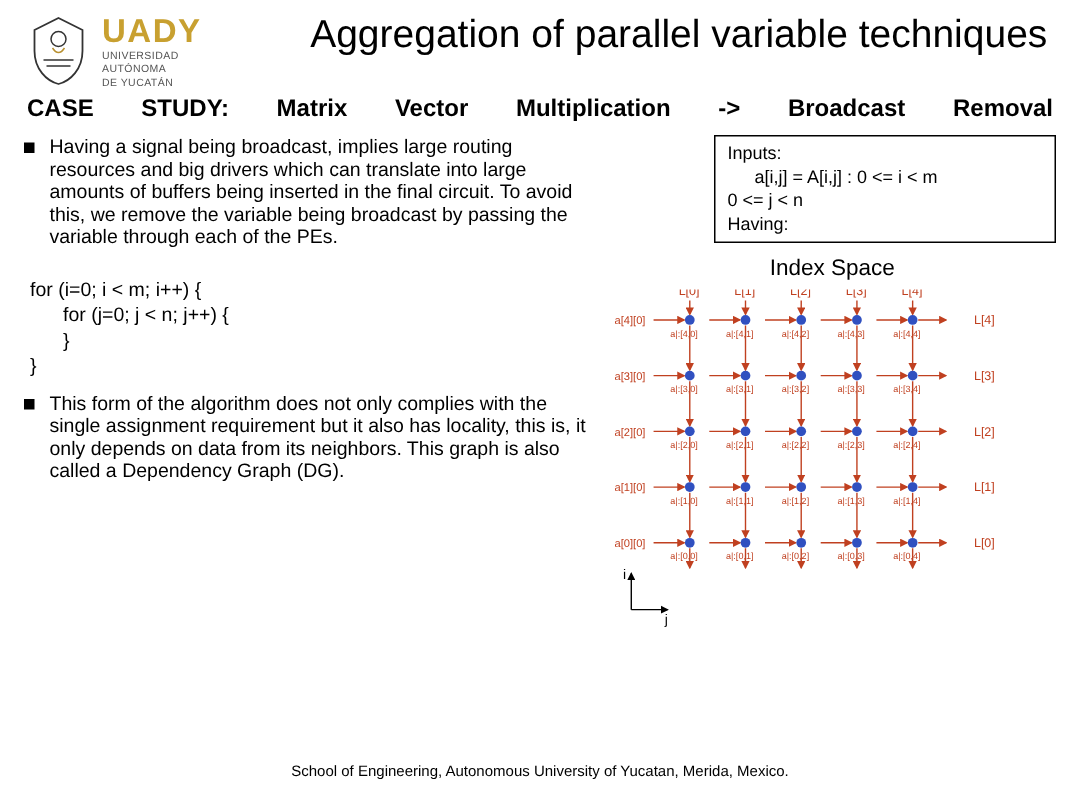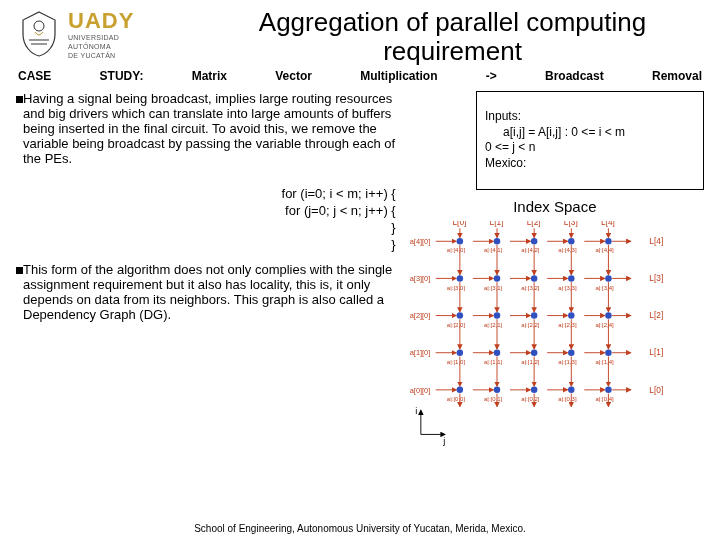--- a/index.html
+++ b/index.html
@@ -51,84 +51,84 @@
     margin-top: 2px;
   }
   .title {
     font-size: 26px;
     text-align: center;
     flex: 1;
     line-height: 1.1;
     font-weight: normal;
   }
   .subtitle {
-    font-size: 12px;
+    font-size: 16px;
     font-weight: bold;
     text-align: justify;
     text-align-last: justify;
     margin: 4px 0 8px 0;
     padding: 0 2px;
   }
   .content {
     display: flex;
     gap: 10px;
   }
   .left {
     flex: 1 1 56%;
     font-size: 13px;
   }
   .right {
     flex: 1 1 44%;
     font-size: 11px;
   }
   .bullet {
     display: flex;
+    gap: 10px;
     margin-bottom: 6px;
   }
   .bullet .sq {
     width: 7px;
     height: 7px;
     background: #000;
     margin-top: 5px;
     flex-shrink: 0;
   }
   .bullet .txt {
     flex: 1;
   }
   .code {
     margin: 20px 0 8px 4px;
     line-height: 1.3;
-    text-align: right;
   }
   .code .l1 { margin-left: 0; }
   .code .l2 { margin-left: 22px; }
   .code .l3 { margin-left: 44px; }
   .io-box {
     border: 1px solid #000;
-    padding: 17px 8px;
+    padding: 4px 8px;
     font-size: 12px;
     line-height: 1.3;
     width: 210px;
     margin-left: auto;
     margin-bottom: 8px;
   }
   .index-space {
     font-size: 15px;
     text-align: center;
     margin: 6px 0;
     font-family: Liberation Sans, sans-serif;
   }
   .diagram {
     width: 260px;
     height: 230px;
     margin-left: auto;
   }
   .footer {
     position: absolute;
-    bottom: 6px;
+    bottom: 20px;
     left: 0;
     width: 100%;
     text-align: center;
     font-size: 10px;
   }
 </style>
 </head>
 <body>
 
 <div class="header">
@@ -141,21 +141,21 @@
         <path d="M16 22 Q20 28 24 22" stroke="#b89030" stroke-width="1" fill="none"></path>
       </svg>
     </div>
     <div class="uady-text">
       <span class="uady-acronym">UADY</span>
       <span class="uady-sub">UNIVERSIDAD</span>
       <span class="uady-sub">AUTÓNOMA</span>
       <span class="uady-sub">DE YUCATÁN</span>
     </div>
   </div>
-  <div class="title">Aggregation of parallel computing requirement</div>
+  <div class="title">Aggregation of parallel variable techniques</div>
 </div>
 
 <div class="subtitle">CASE STUDY: Matrix Vector Multiplication -&gt; Broadcast Removal</div>
 
 <div class="content">
   <div class="left">
     <div class="bullet">
       <div class="sq"></div>
       <div class="txt">Having a signal being broadcast, implies large routing resources and big drivers which can translate into large amounts of buffers being inserted in the final circuit. To avoid this, we remove the variable being broadcast by passing the variable through each of the PEs.</div>
     </div>
@@ -171,21 +171,21 @@
       <div class="sq"></div>
       <div class="txt">This form of the algorithm does not only complies with the single assignment requirement but it also has locality, this is, it only depends on data from its neighbors. This graph is also called a Dependency Graph (DG).</div>
     </div>
   </div>
 
   <div class="right">
     <div class="io-box">
       <div>Inputs:</div>
       <div style="margin-left:18px">a[i,j] = A[i,j] : 0 &lt;= i &lt; m</div>
       <div style="">0 &lt;= j &lt; n</div>
-      <div>Mexico:</div>
+      <div>Having:</div>
     </div>
 
     <div class="index-space">Index Space</div>
 
     <svg class="diagram" viewBox="0 0 280 240">
       <defs>
         <marker id="ah" markerWidth="6" markerHeight="6" refX="5" refY="3" orient="auto">
           <path d="M0,0 L6,3 L0,6 Z" fill="#c04020"></path>
         </marker>
         <marker id="ahb" markerWidth="6" markerHeight="6" refX="5" refY="3" orient="auto">

